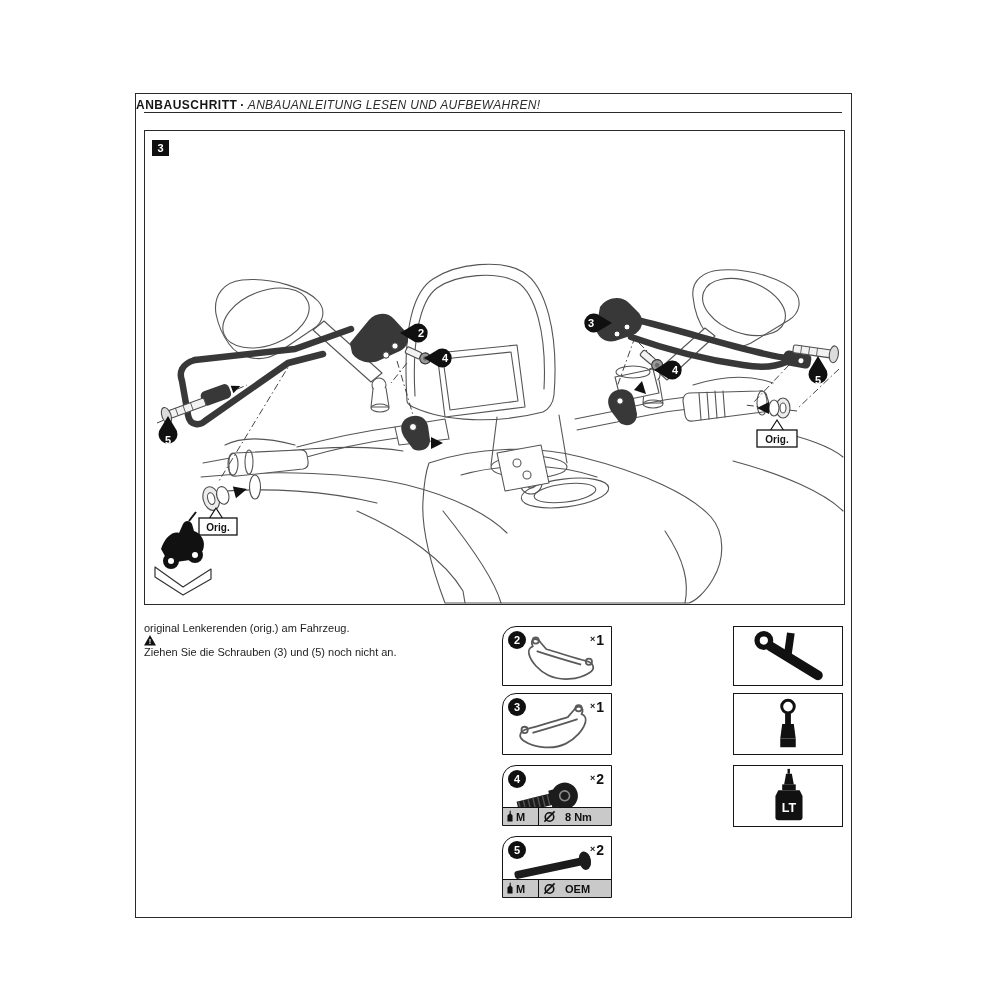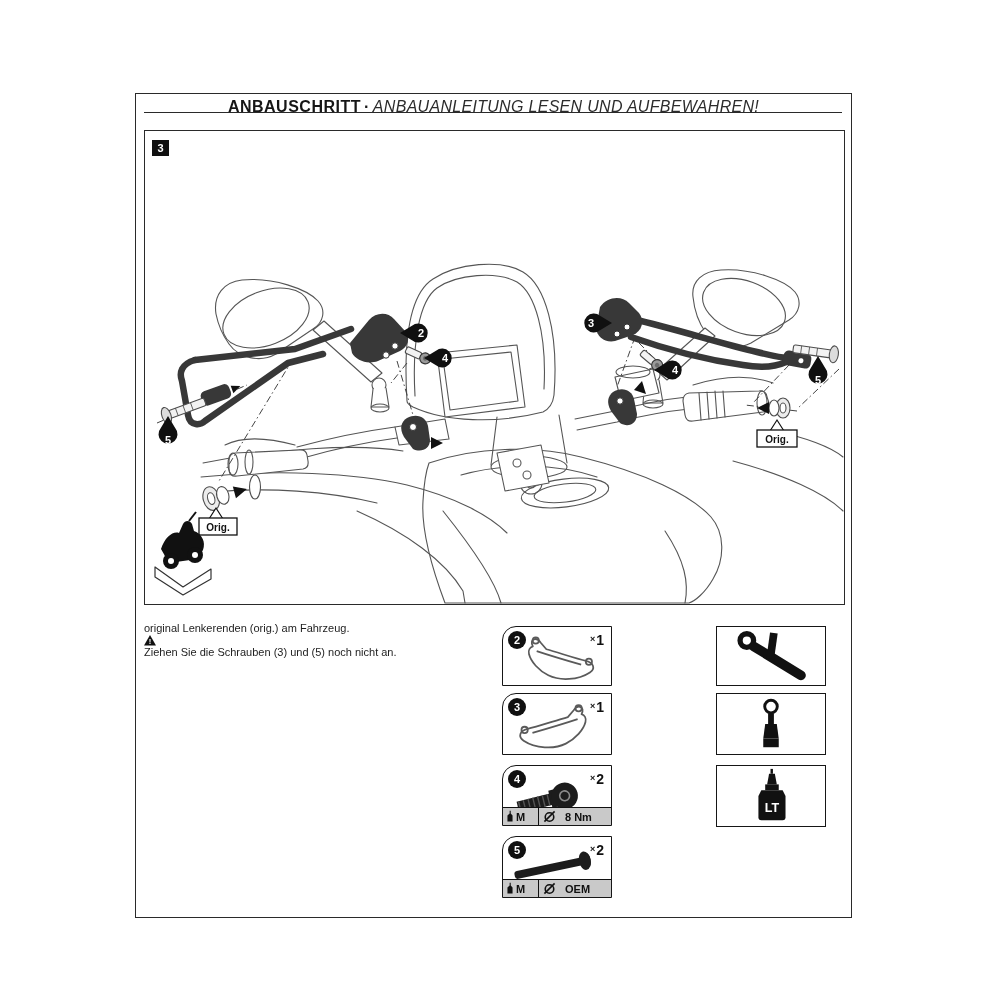--- a/index.html
+++ b/index.html
@@ -1,41 +1,41 @@
 <!DOCTYPE html>
 <html><head>
 <meta charset="utf-8">
 <style>
   html,body{margin:0;padding:0;background:#fff;}
   .page{position:relative;width:1000px;height:1000px;background:#fff;
         font-family:"Liberation Sans",sans-serif;color:#1a1a1a;overflow:hidden;}
   .frame{position:absolute;left:135px;top:93px;width:717px;height:825px;
          border:1.3px solid #2a2a2a;background:#fff;box-sizing:border-box;}
-  .header{position:absolute;top:4px;left:0;width:100%;text-align:center;
-          font-size:16px;letter-spacing:.5px;color:#161616;white-space:nowrap;}
+  .header{position:absolute;top:4px;left:0;width:100%;
+          font-size:12px;letter-spacing:.5px;color:#161616;white-space:nowrap;}
   .header .title{font-weight:bold;}
   .header .sep{font-weight:bold;padding:0 3px;}
   .header .subtitle{font-style:italic;color:#2c2c2c;letter-spacing:.3px;}
   .header-rule{position:absolute;top:18px;left:8px;width:698px;border-top:1.2px solid #2a2a2a;}
 
   .illustration{position:absolute;left:8px;top:36px;width:699px;height:473px;
                 border:1px solid #2a2a2a;box-sizing:content-box;background:#fff;}
   .step-badge{position:absolute;left:7px;top:9px;width:17px;height:16px;background:#101010;
               color:#fff;font-size:11px;font-weight:bold;display:flex;align-items:center;
               justify-content:center;z-index:5;}
   .diagram-svg{position:absolute;left:0;top:0;width:699px;height:473px;}
 
   .instructions{position:absolute;left:8px;top:528px;width:360px;font-size:11px;
                 line-height:13.5px;color:#1d1d1d;}
   .instructions .warn{font-weight:bold;display:flex;align-items:center;gap:3px;}
   .warn-icon{flex:0 0 auto;display:inline-block;margin-top:-1px;}
 
   .part-card{position:absolute;left:366px;width:110px;background:#fff;
              border:1.4px solid #161616;border-radius:14px 0 0 0;box-sizing:border-box;}
-  .tool-card{position:absolute;left:580px;width:110px;background:#fff;
+  .tool-card{position:absolute;left:597px;width:110px;background:#fff;
              border:1.4px solid #161616;box-sizing:border-box;}
   .num-circle{position:absolute;top:4px;left:5px;width:18px;height:18px;border-radius:50%;
               background:#101010;color:#fff;font-size:11px;font-weight:bold;display:flex;
               align-items:center;justify-content:center;z-index:3;}
   .qty{position:absolute;top:5px;right:7px;font-size:14px;font-weight:bold;color:#101010;z-index:3;}
   .qty .x{font-size:9px;vertical-align:3px;margin-right:1px;}
   .part-art{position:absolute;left:0;top:0;width:100%;height:100%;}
   .spec-bar{position:absolute;left:0;right:0;bottom:0;height:17px;background:#c9c9c9;
             border-top:1.3px solid #101010;display:flex;align-items:center;
             font-size:11px;font-weight:bold;color:#101010;}

